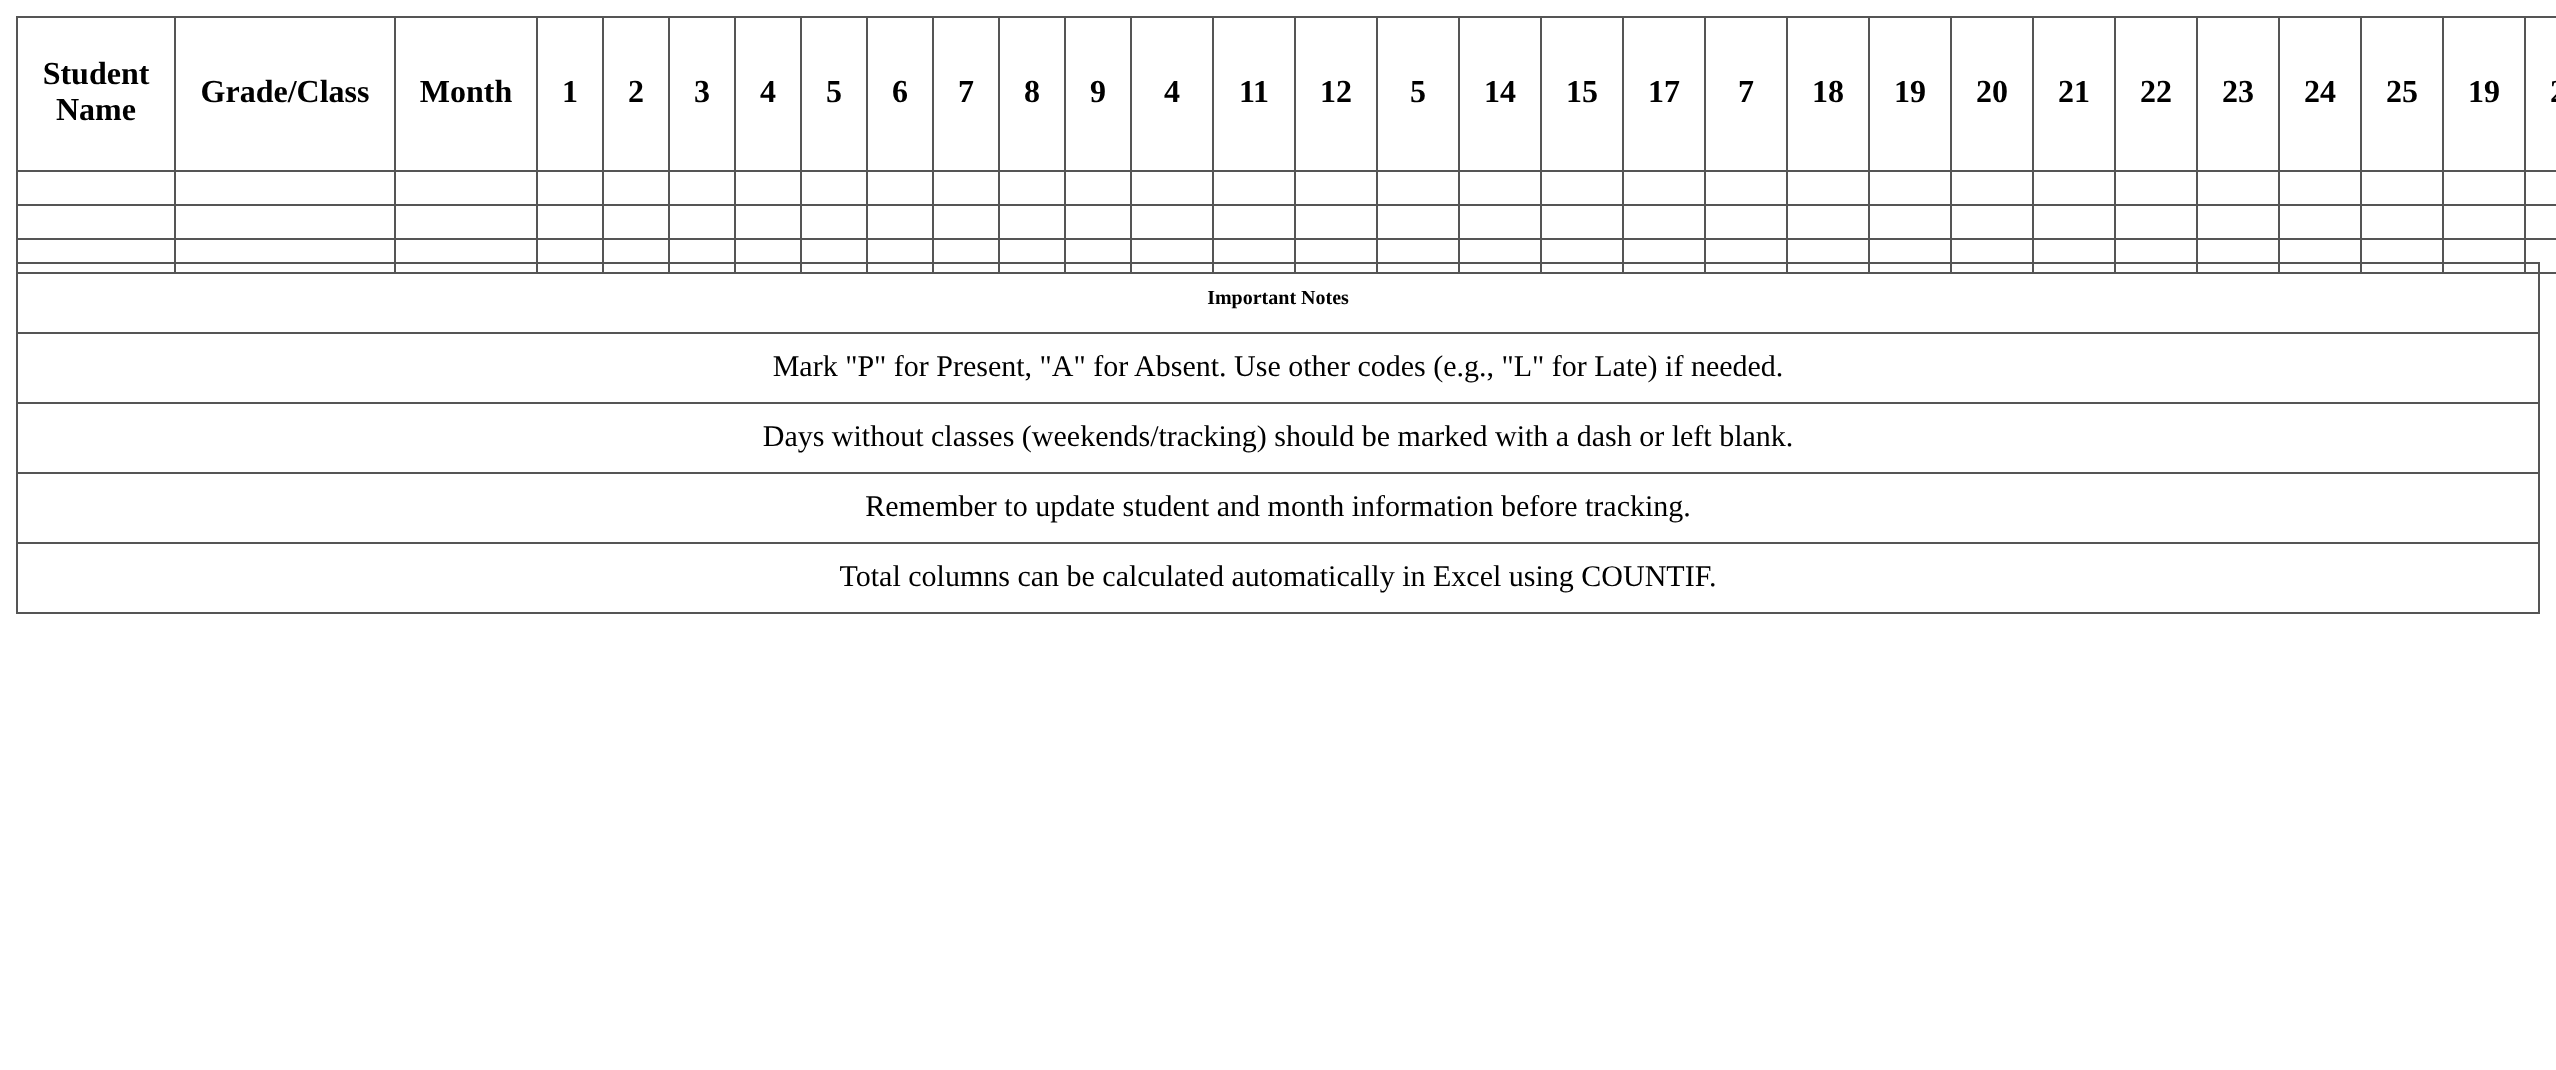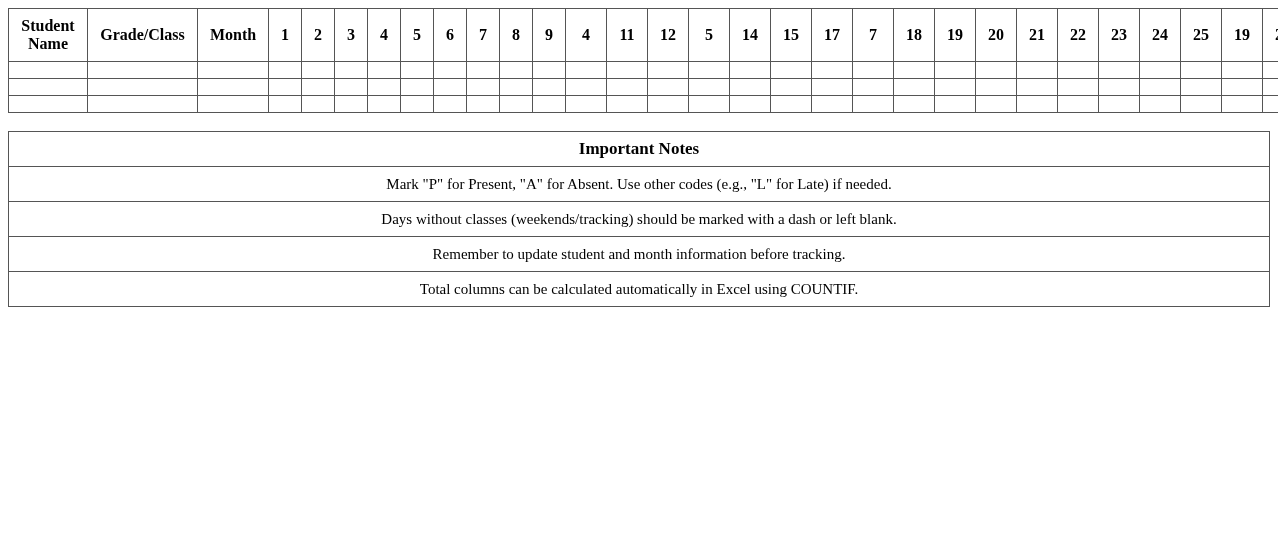--- a/index.html
+++ b/index.html
@@ -5,21 +5,21 @@
   html, body { margin: 0; padding: 0; background: #ffffff; }
   body { width: 1278px; height: 535px; overflow: hidden; position: relative;
          font-family: "Liberation Serif", "DejaVu Serif", serif; color: #000; }
   table { border-collapse: collapse; }
   #attendance { position: absolute; left: 8px; top: 8px; table-layout: fixed; }
   #attendance th, #attendance td { border: 1px solid #555; padding: 0; text-align: center; }
   #attendance th { font-weight: bold; font-size: 16px; height: 52px; line-height: 18px; }
   #attendance td { height: 16px; }
   #notes { position: absolute; left: 8px; top: 131px; width: 1262px; }
   #notes th, #notes td { border: 1px solid #555; text-align: center; height: 34px; padding: 0; font-size: 15px; }
-  #notes th { font-weight: bold; font-size: 17px; }
+  #notes th { font-weight: bold; font-size: 10px; }
 </style>
 </head>
 <body>
 
 <table id="attendance" style="width: 1295px;">
   <colgroup id="att-cols">
       <col style="width: 79px;">
       <col style="width: 110px;">
       <col style="width: 71px;">
       <col style="width: 33px;">
@@ -45,21 +45,21 @@
       <col style="width: 41px;">
       <col style="width: 41px;">
       <col style="width: 41px;">
       <col style="width: 41px;">
       <col style="width: 41px;">
       <col style="width: 41px;">
       <col style="width: 41px;">
     </colgroup>
   <thead>
     <tr id="att-head">
-        <th style="padding: 0px 6px;">Student Name</th>
+        <th style="padding: 12px 6px;">Student Name</th>
         <th>Grade/Class</th>
         <th>Month</th>
         <th>1</th>
         <th>2</th>
         <th>3</th>
         <th>4</th>
         <th>5</th>
         <th>6</th>
         <th>7</th>
         <th>8</th>

